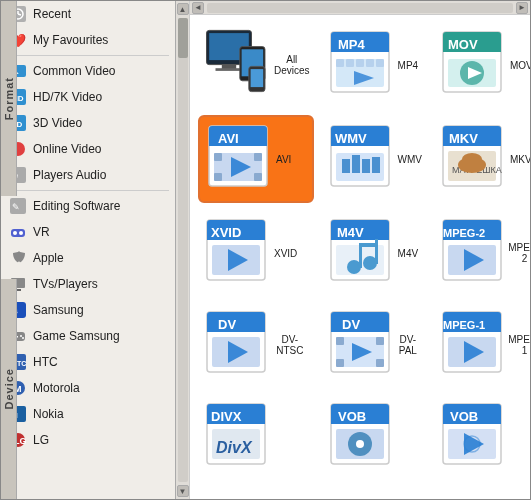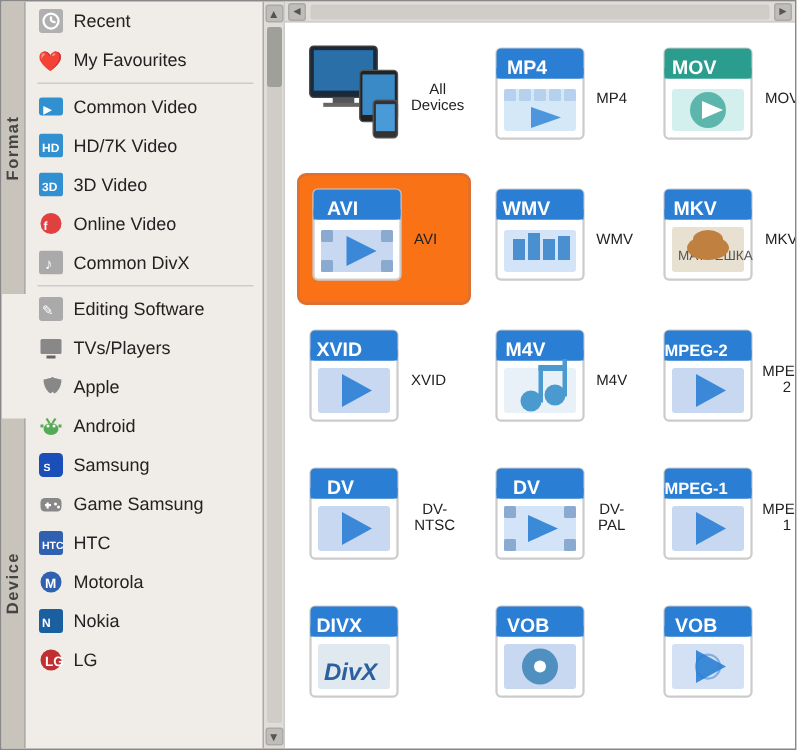--- a/index.html
+++ b/index.html
@@ -32,21 +32,21 @@
       min-width: 175px;
       background: #f0ede8;
       border-right: 1px solid #aaa;
       display: flex;
       flex-direction: column;
       overflow: hidden;
       position: relative;
     }
 
     .sidebar-items {
-      margin-left: 18px;
+      margin-left: 2px;
       overflow-y: auto;
       flex: 1;
     }
 
     .sidebar-item {
       display: flex;
       align-items: center;
       padding: 4px 6px;
       cursor: pointer;
       border-bottom: none;
@@ -216,68 +216,64 @@
           <span class="item-label">Online Video</span>
         </div>
 
         <div class="sidebar-item">
           <span class="item-icon">
             <svg width="16" height="16" viewBox="0 0 16 16">
                 <rect width="16" height="16" rx="2" fill="#aaa"></rect>
                 <text x="4" y="12" font-size="10" fill="white">♪</text>
               </svg>
           </span>
-          <span class="item-label">Common DivX</span>
+          <span class="item-label">Players Audio</span>
         </div>
         <div class="sidebar-divider"></div>
 
         <div class="sidebar-item">
           <span class="item-icon">
             <svg width="16" height="16" viewBox="0 0 16 16">
                 <rect width="16" height="16" rx="2" fill="#aaa"></rect>
                 <text x="2" y="12" font-size="9" fill="white">✎</text>
               </svg>
           </span>
           <span class="item-label">Editing Software</span>
         </div>
 
+        <div class="sidebar-item">
+          <span class="item-icon icon-vr">
+            <svg width="16" height="16" viewBox="0 0 16 16">
+                <rect x="1" y="5" width="14" height="8" rx="3" fill="#5060d0"></rect>
+                <circle cx="5" cy="9" r="2" fill="white"></circle>
+                <circle cx="11" cy="9" r="2" fill="white"></circle>
+              </svg>
+          </span>
+          <span class="item-label">VR</span>
+        </div>
+
+        <div class="sidebar-item">
+          <span class="item-icon">
+            <svg width="16" height="16" viewBox="0 0 16 16">
+                <path d="M8 2 C6 2 5 3 3 3 C3 6 4 9 6 11 C7 12 8 13 9 11 C10 13 11 12 12 11 C14 9 15 6 15 3 C13 3 12 2 10 2 C9.5 1 8.5 1 8 2Z" fill="#888"></path>
+              </svg>
+          </span>
+          <span class="item-label">Apple</span>
+        </div>
 
         <div class="sidebar-item">
           <span class="item-icon">
             <svg width="16" height="16" viewBox="0 0 16 16">
                 <rect x="1" y="2" width="14" height="10" rx="1" fill="#888"></rect>
                 <rect x="5" y="13" width="6" height="2" fill="#666"></rect>
               </svg>
           </span>
           <span class="item-label">TVs/Players</span>
         </div>
 
-        <div class="sidebar-item">
-          <span class="item-icon">
-            <svg width="16" height="16" viewBox="0 0 16 16">
-                <path d="M8 2 C6 2 5 3 3 3 C3 6 4 9 6 11 C7 12 8 13 9 11 C10 13 11 12 12 11 C14 9 15 6 15 3 C13 3 12 2 10 2 C9.5 1 8.5 1 8 2Z" fill="#888"></path>
-              </svg>
-          </span>
-          <span class="item-label">Apple</span>
-        </div>
-
-        <div class="sidebar-item">
-          <span class="item-icon">
-            <svg width="16" height="16" viewBox="0 0 16 16">
-                <ellipse cx="8" cy="10" rx="5" ry="4" fill="#5a5"></ellipse>
-                <line x1="3" y1="8" x2="1" y2="8" stroke="#5a5" stroke-width="2"></line>
-                <line x1="13" y1="8" x2="15" y2="8" stroke="#5a5" stroke-width="2"></line>
-                <circle cx="6" cy="8" r="1" fill="white"></circle>
-                <circle cx="10" cy="8" r="1" fill="white"></circle>
-                <line x1="5" y1="3" x2="7" y2="6" stroke="#5a5" stroke-width="1.5"></line>
-                <line x1="11" y1="3" x2="9" y2="6" stroke="#5a5" stroke-width="1.5"></line>
-              </svg>
-          </span>
-          <span class="item-label">Android</span>
-        </div>
 
         <div class="sidebar-item">
           <span class="item-icon">
             <svg width="16" height="16" viewBox="0 0 16 16">
                 <rect width="16" height="16" rx="3" fill="#1a4fba"></rect>
                 <text x="3" y="12" font-size="7" fill="white" font-weight="bold">S</text>
               </svg>
           </span>
           <span class="item-label">Samsung</span>
         </div>

